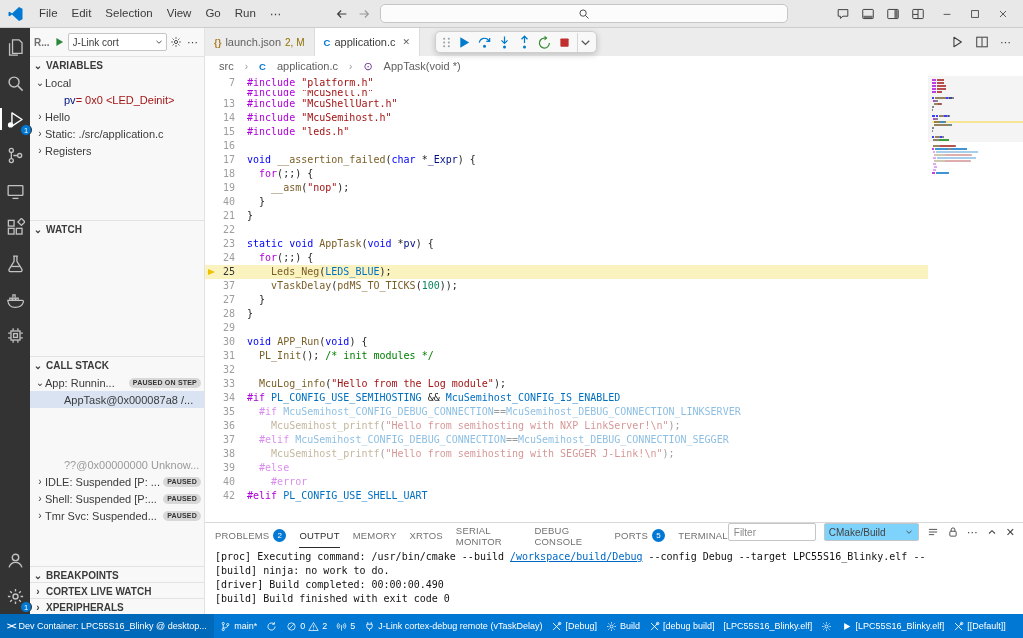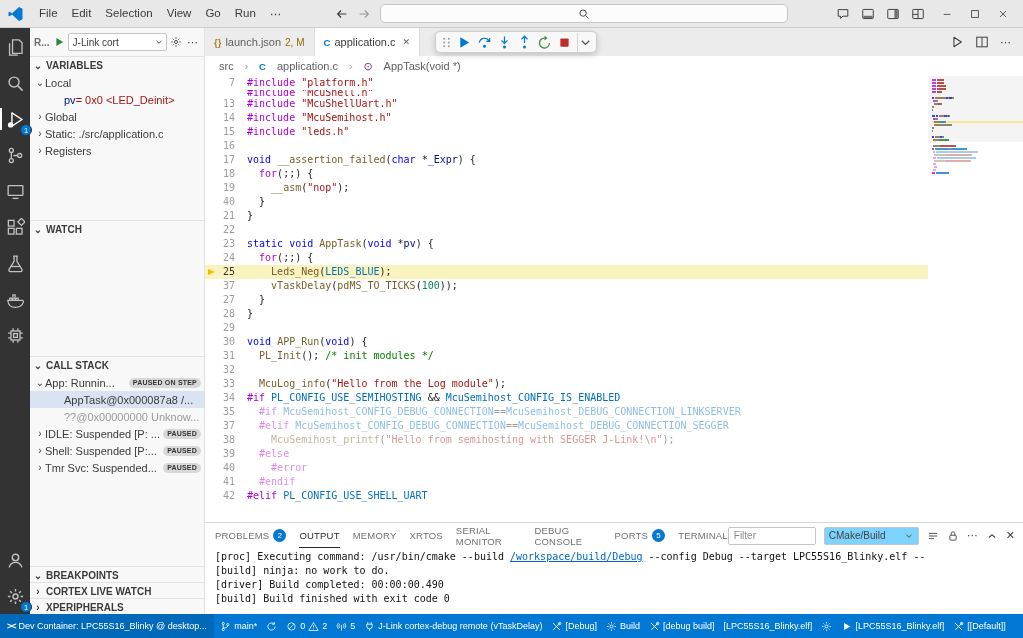--- a/index.html
+++ b/index.html
@@ -94,21 +94,21 @@
   .cur-arrow{position:absolute;left:3px;top:3.5px;width:0;height:0;border-left:7px solid #f0c000;border-top:3.5px solid transparent;border-bottom:3.5px solid transparent}
   .tk-pp{color:#af00db}.tk-kw{color:#0000ff}.tk-fn{color:#795e26}.tk-st{color:#a31515}.tk-nu{color:#098658}.tk-co{color:#0070c1}.tk-va{color:#001080}.tk-cm{color:#008000}.tk-tx{color:#1f1f1f}
   .minimap{position:absolute;top:0;right:0;width:95px;bottom:0;background:#fff;padding:3px 0 0 4px}
   .mslider{position:absolute;top:0;left:0;right:0;height:66px;background:rgba(0,0,0,.045)}
   .mrow{height:2px;margin-bottom:1px;display:flex;position:relative}
   .mrow span{height:2px;display:block}
   .mrow.cur{background:#f5e594}
 
   
   .panel{height:92px;flex:none;border-top:1px solid #d8d8d8;display:flex;flex-direction:column;background:#fff}
-  .panel-tabs{height:25px;flex:none;display:flex;align-items:center;padding:0 8px 0 10px}
+  .panel-tabs{height:25px;flex:none;display:flex;align-items:flex-start;padding:0 8px 0 10px}
   .pt-left{display:flex;gap:13px;align-items:center;height:100%}
   .ptab{display:flex;align-items:center;gap:4px;font-size:9.5px;color:#717171;height:100%;letter-spacing:.2px}
   .ptab.active{color:#2b2b2b;border-bottom:1px solid #2b2b2b}
   .pbadge{background:#0078d4;color:#fff;font-size:8px;min-width:13px;height:13px;border-radius:7px;display:flex;align-items:center;justify-content:center;padding:0 3px}
   .pt-right{margin-left:auto;display:flex;align-items:center;gap:8px;color:#424242}
   .filter{width:88px;height:18px;border:1px solid #c5c5c5;border-radius:2px;font-size:10px;padding:0 5px;font-family:inherit;color:#333;background:#fff}
   .filter::placeholder{color:#8a8a8a}
   .pdrop{width:95px;height:18px;border:1px solid #c5c5c5;border-radius:2px;background:#7dd3fc;display:flex;align-items:center;justify-content:space-between;font-size:10px;padding:0 4px}
   .pt-txt{font-size:11px}
   .panel-body{flex:1;overflow:hidden;font-family:"DejaVu Sans Mono",monospace;font-size:10px;line-height:14px;padding:2px 0 0 10px;color:#111;white-space:pre}
@@ -342,21 +342,21 @@
             <span class="chev">⌄</span>
             <span class="lbl">Local</span>
           </div>
           <div class="tree-row" style="padding-left: 24px;">
             <span class="chev"></span>
             <span class="tk-va">pv</span>
             <span class="tk-st"> = 0x0 &lt;LED_Deinit&gt;</span>
           </div>
           <div class="tree-row" style="padding-left: 5px;">
             <span class="chev">›</span>
-            <span class="lbl">Global</span>
+            <span class="lbl">Hello</span>
           </div>
           <div class="tree-row" style="padding-left: 5px;">
             <span class="chev">›</span>
             <span class="lbl">Static: ./src/application.c</span>
           </div>
           <div class="tree-row" style="padding-left: 5px;">
             <span class="chev">›</span>
             <span class="lbl">Registers</span>
           </div>
         </div>
@@ -377,21 +377,21 @@
       <div id="callstack-rows">
           <div class="tree-row" style="padding-left: 5px;">
             <span class="chev">⌄</span>
             <span class="lbl">App: Runnin...</span>
             <span class="pill">PAUSED ON STEP</span>
           </div>
           <div class="tree-row sel" style="padding-left: 24px;">
             <span class="chev"></span>
             <span class="lbl">AppTask@0x000087a8 /...</span>
           </div>
-          <div class="tree-row dimrow" style="padding-left: 24px;">
+          <div class="tree-row dimrow" style="padding-left: 24px; margin-top: 48px;">
             <span class="chev"></span>
             <span class="lbl">??@0x00000000 Unknow...</span>
           </div>
           <div class="tree-row" style="padding-left: 5px;">
             <span class="chev">›</span>
             <span class="lbl">IDLE: Suspended [P: ...</span>
             <span class="pill">PAUSED</span>
           </div>
           <div class="tree-row" style="padding-left: 5px;">
             <span class="chev">›</span>
@@ -684,46 +684,46 @@
             </div>
           </div>
           <div class="line fade">
             <div class="line-in">
               <span class="ln">35</span>
               <span class="ltext"><span class="tk-tx">  </span><span class="tk-pp">#if</span><span class="tk-tx"> </span><span class="tk-co">McuSemihost_CONFIG_DEBUG_CONNECTION</span><span class="tk-tx">==</span><span class="tk-co">McuSemihost_DEBUG_CONNECTION_LINKSERVER</span></span>
             </div>
           </div>
           <div class="line fade">
             <div class="line-in">
+              <span class="ln">36</span>
+              <span class="ltext"><span class="tk-tx">    </span><span class="tk-fn">McuSemihost_printf</span><span class="tk-tx">(</span><span class="tk-st">"Hello from semihosting with NXP LinkServer!\n"</span><span class="tk-tx">);</span></span>
+            </div>
+          </div>
+          <div class="line fade">
+            <div class="line-in">
               <span class="ln">37</span>
               <span class="ltext"><span class="tk-tx">  </span><span class="tk-pp">#elif</span><span class="tk-tx"> </span><span class="tk-co">McuSemihost_CONFIG_DEBUG_CONNECTION</span><span class="tk-tx">==</span><span class="tk-co">McuSemihost_DEBUG_CONNECTION_SEGGER</span></span>
             </div>
           </div>
           <div class="line fade">
             <div class="line-in">
               <span class="ln">38</span>
               <span class="ltext"><span class="tk-tx">    </span><span class="tk-fn">McuSemihost_printf</span><span class="tk-tx">(</span><span class="tk-st">"Hello from semihosting with SEGGER J-Link!\n"</span><span class="tk-tx">);</span></span>
             </div>
           </div>
           <div class="line fade">
             <div class="line-in">
               <span class="ln">39</span>
               <span class="ltext"><span class="tk-tx">  </span><span class="tk-pp">#else</span></span>
             </div>
           </div>
           <div class="line fade">
             <div class="line-in">
               <span class="ln">40</span>
               <span class="ltext"><span class="tk-tx">    </span><span class="tk-pp">#error</span></span>
-            </div>
-          </div>
-          <div class="line fade">
-            <div class="line-in">
-              <span class="ln">41</span>
-              <span class="ltext"><span class="tk-tx">  </span><span class="tk-pp">#endif</span></span>
             </div>
           </div>
           <div class="line">
             <div class="line-in">
               <span class="ln">42</span>
               <span class="ltext"><span class="tk-pp">#elif</span><span class="tk-tx"> </span><span class="tk-co">PL_CONFIG_USE_SHELL_UART</span></span>
             </div>
           </div>
         </div>
       <div class="minimap" id="minimap">

